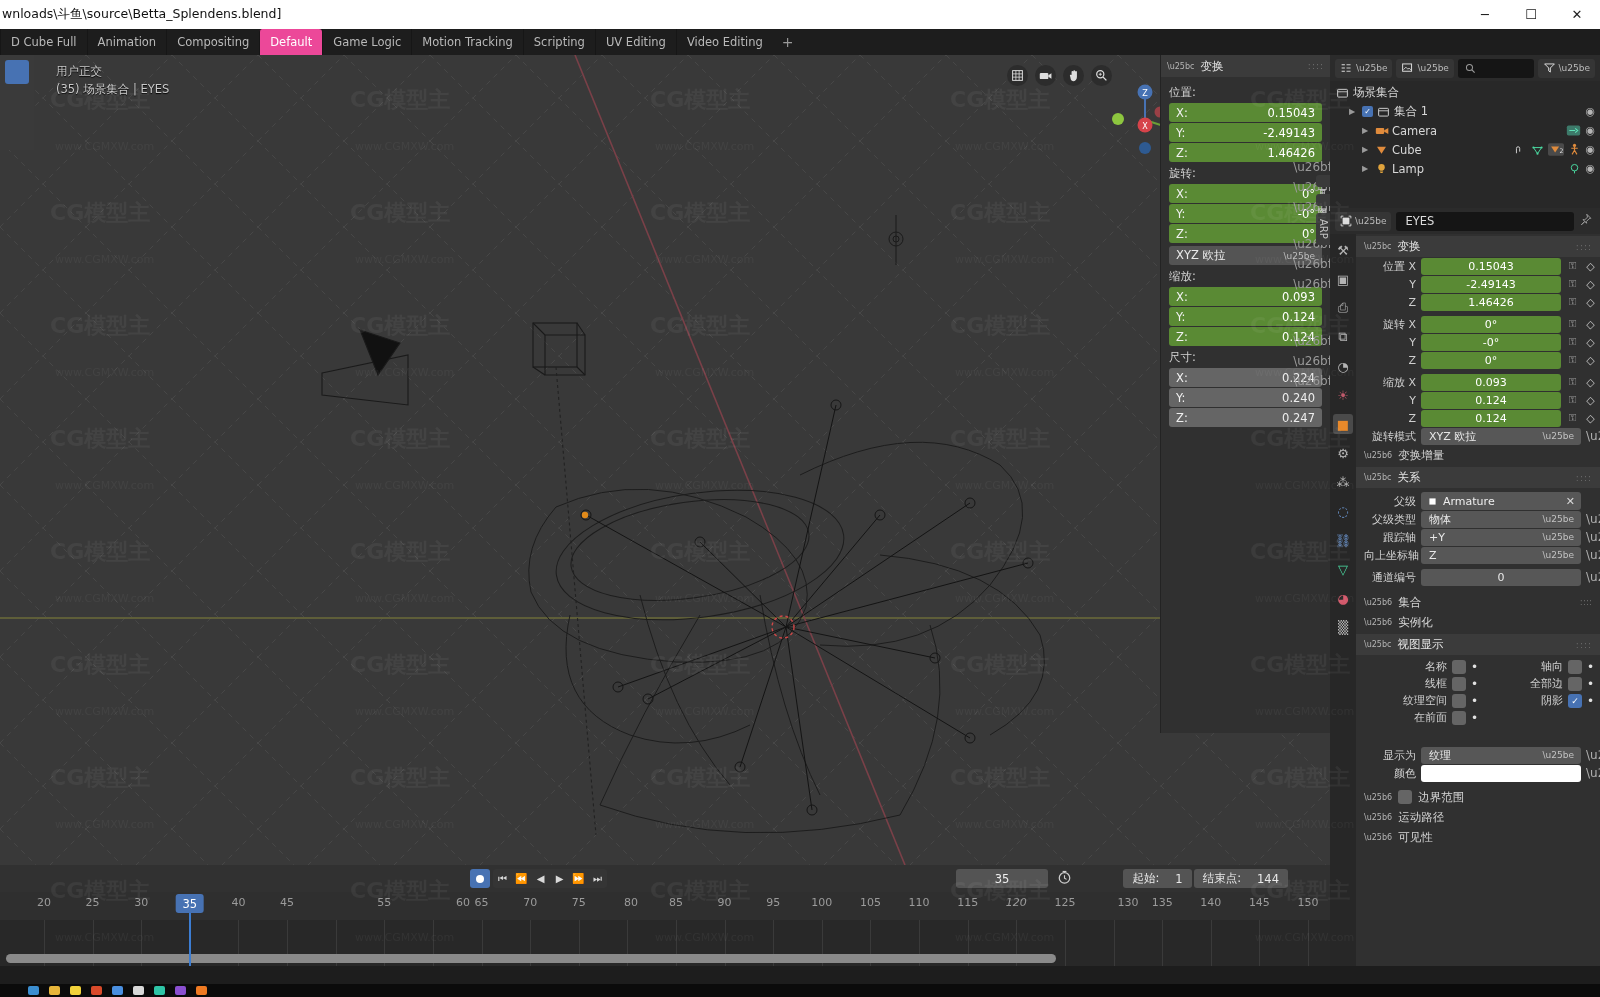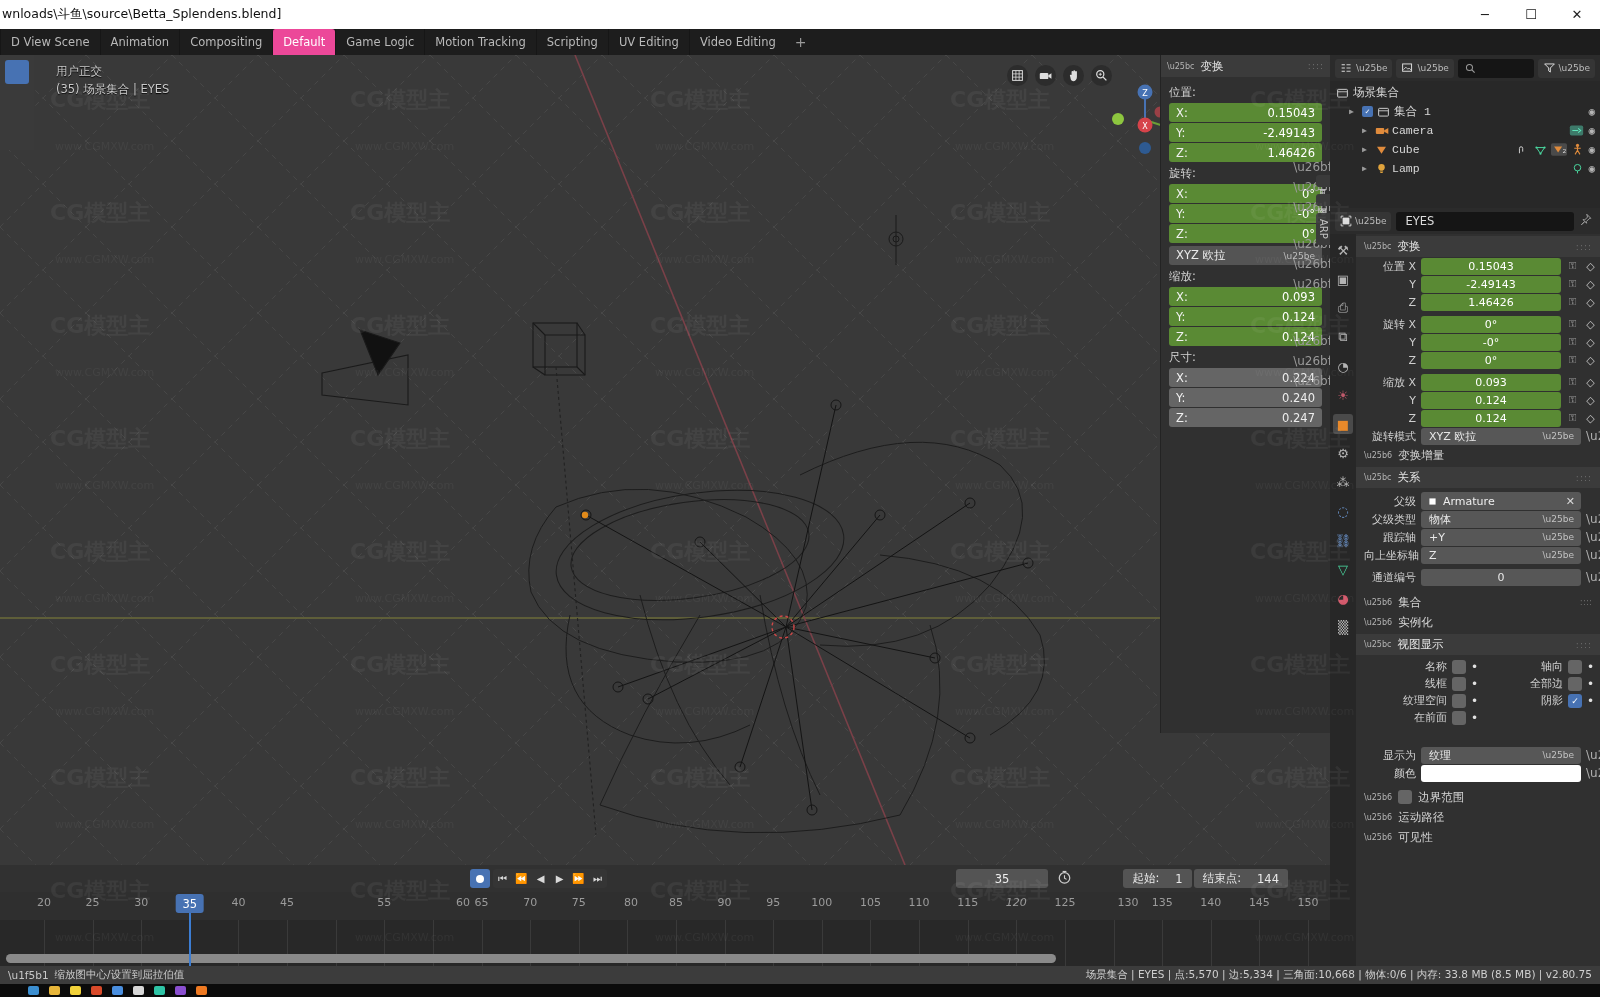--- a/index.html
+++ b/index.html
@@ -123,21 +123,21 @@
 
   
   .rightcol { position:absolute; left:1330px; top:55px; width:270px; height:911px; background:#1d1d1d; }
 
   .outliner { position:absolute; left:0; top:0; width:270px; height:153px; background:#282828; }
   .ol-header { display:flex; align-items:center; gap:4px; height:26px; padding:0 5px; background:#2b2b2b; }
   .ol-drop { display:flex; align-items:center; gap:3px; height:19px; padding:0 5px;
              background:#353535; border-radius:3px; color:#d0d0d0; font-size:10px; }
   .ol-search { flex:1; height:19px; background:#151515; border-radius:3px; display:flex;
                align-items:center; padding:0 7px; gap:5px; color:#777; font-size:11px; }
-  .ol-rows { padding-top:2px;font-family:Liberation Mono, monospace; }
+  .ol-rows { padding-top:2px; }
   .ol-row { display:flex; align-items:center; height:19px; padding-left:6px; font-size:11.5px; color:#d8d8d8; }
   .ol-row .tw { width:13px; color:#9a9a9a; font-size:8px; }
   .ol-row .ic { width:17px; display:flex; align-items:center; }
   .ol-row .nm { white-space:nowrap; }
   .ol-row .extras { margin-left:auto; display:flex; align-items:center; gap:4px; padding-right:5px; }
   .ol-cb { width:11px; height:11px; background:#4772b3; border-radius:2px; color:#fff;
            font-size:8px; display:flex; align-items:center; justify-content:center; margin-right:4px; }
   .eye { color:#b5b5b5; font-size:11px; }
 
   .propwrap { position:absolute; left:0; top:153px; width:270px; height:758px; background:#303030; }
@@ -208,21 +208,21 @@
     <div class="title">wnloads\斗鱼\source\Betta_Splendens.blend]</div>
     <div class="winbtns">
       <div class="winbtn">─</div>
       <div class="winbtn">☐</div>
       <div class="winbtn close">✕</div>
     </div>
   </div>
 
   <div class="topbar">
     <div id="ws-tabs" style="display:flex;align-items:center;height:26px;">
-        <div class="wstab">D View Scene</div>
+        <div class="wstab">D Cube Full</div>
         <div class="wstab">Animation</div>
         <div class="wstab">Compositing</div>
         <div class="wstab active">Default</div>
         <div class="wstab">Game Logic</div>
         <div class="wstab">Motion Tracking</div>
         <div class="wstab">Scripting</div>
         <div class="wstab">UV Editing</div>
         <div class="wstab">Video Editing</div>
         <div class="wstab plus">+</div>
       </div>
@@ -926,27 +926,20 @@
           <span>运动路径</span>
         </div>
         <div class="pp-sub">
           <span class="tri">\u25b6</span>
           <span>可见性</span>
         </div>
       </div>
     </div>
   </div>
 
-  <div class="statusbar">
-    <div class="sb-left">
-      <span>\u1f5b1</span>
-      <span>缩放图中心/设置到屈拉伯值</span>
-    </div>
-    <div class="sb-right">场景集合 | EYES | 点:5,570 | 边:5,334 | 三角面:10,668 | 物体:0/6 | 内存: 33.8 MB (8.5 MB) | v2.80.75</div>
-  </div>
 
   <div class="taskbar">
     <div class="tb-icons">
       <div class="tbi" style="background:#3b8ed0;"></div>
       <div class="tbi" style="background:#e8b63a;"></div>
       <div class="tbi" style="background:#f2d23a;"></div>
       <div class="tbi" style="background:#d94a2a;"></div>
       <div class="tbi" style="background:#4a8fe0;"></div>
       <div class="tbi" style="background:#d8d8d8;"></div>
       <div class="tbi" style="background:#2ec4a6;"></div>

